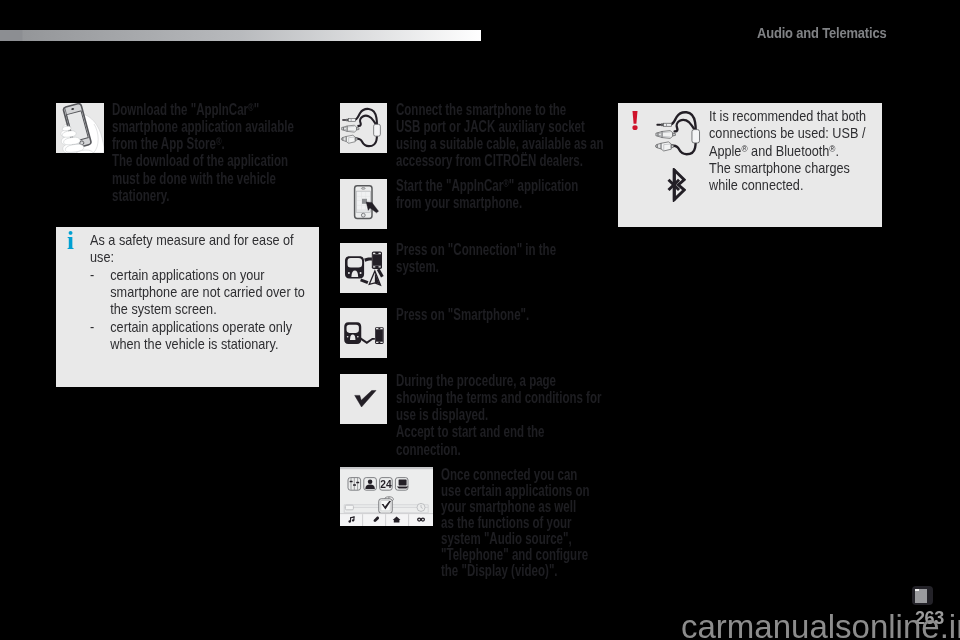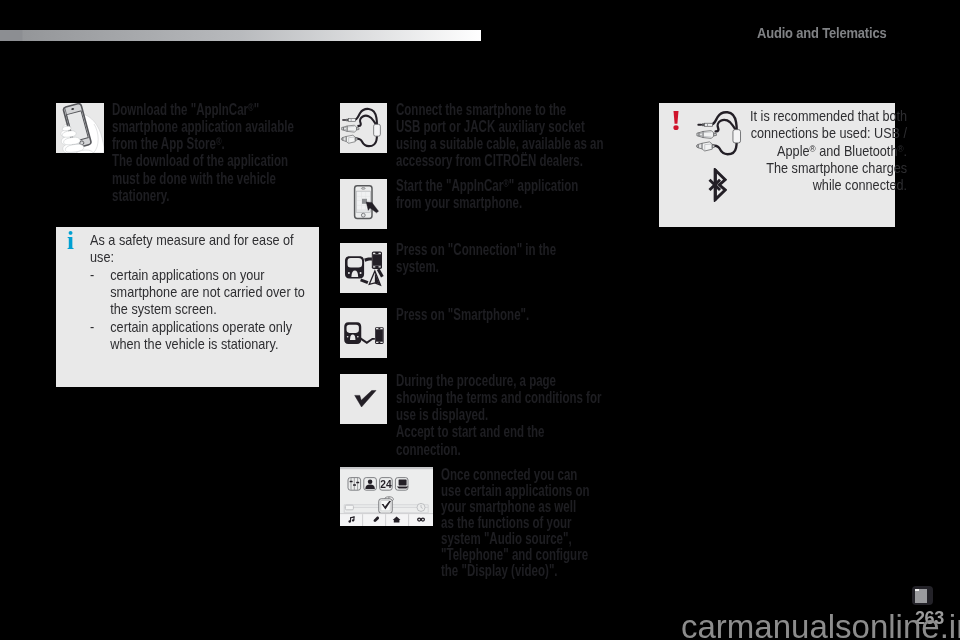--- a/index.html
+++ b/index.html
@@ -334,21 +334,21 @@
   <div class="btxt" style="left:441px;top:466.5px;line-height:16.1px;">
     <p>Once connected you can</p>
     <p>use certain applications on</p>
     <p>your smartphone as well</p>
     <p>as the functions of your</p>
     <p>system "Audio source",</p>
     <p>"Telephone" and configure</p>
     <p>the "Display (video)".</p>
   </div>
 
-  <div class="panel" style="left:659px;top:103px;width:236px;height:124px;text-align:right;">
+  <div class="panel" style="left:618px;top:103px;width:264px;height:124px;">
     <svg viewBox="0 0 8 20" width="8" height="21" style="position:absolute;left:12.8px;top:7.2px;">
       <path d="M1.5 0.6 L6.5 0.6 L5.4 13.2 L2.6 13.2 Z" fill="#cf132b"></path>
       <ellipse cx="4.0" cy="17.2" rx="2.6" ry="2.4" fill="#cf132b"></ellipse>
     </svg>
     <svg viewBox="0 0 56 48" width="53" height="45.5" style="position:absolute;left:35.5px;top:7.5px;">
       <use href="#cableart"></use>
     </svg>
     <svg viewBox="0 0 35 59" width="19" height="34" style="position:absolute;left:49px;top:65px;">
       <path d="M13.4 2.0 L31.6 19.8 L20.8 29.2 L31.6 38.6 L13.4 56.4 Z" fill="none" stroke="#231f26" stroke-width="5.4" stroke-linejoin="miter"></path>
       <path d="M13.4 0.5 L13.4 57.9" fill="none" stroke="#231f26" stroke-width="5.4"></path>

